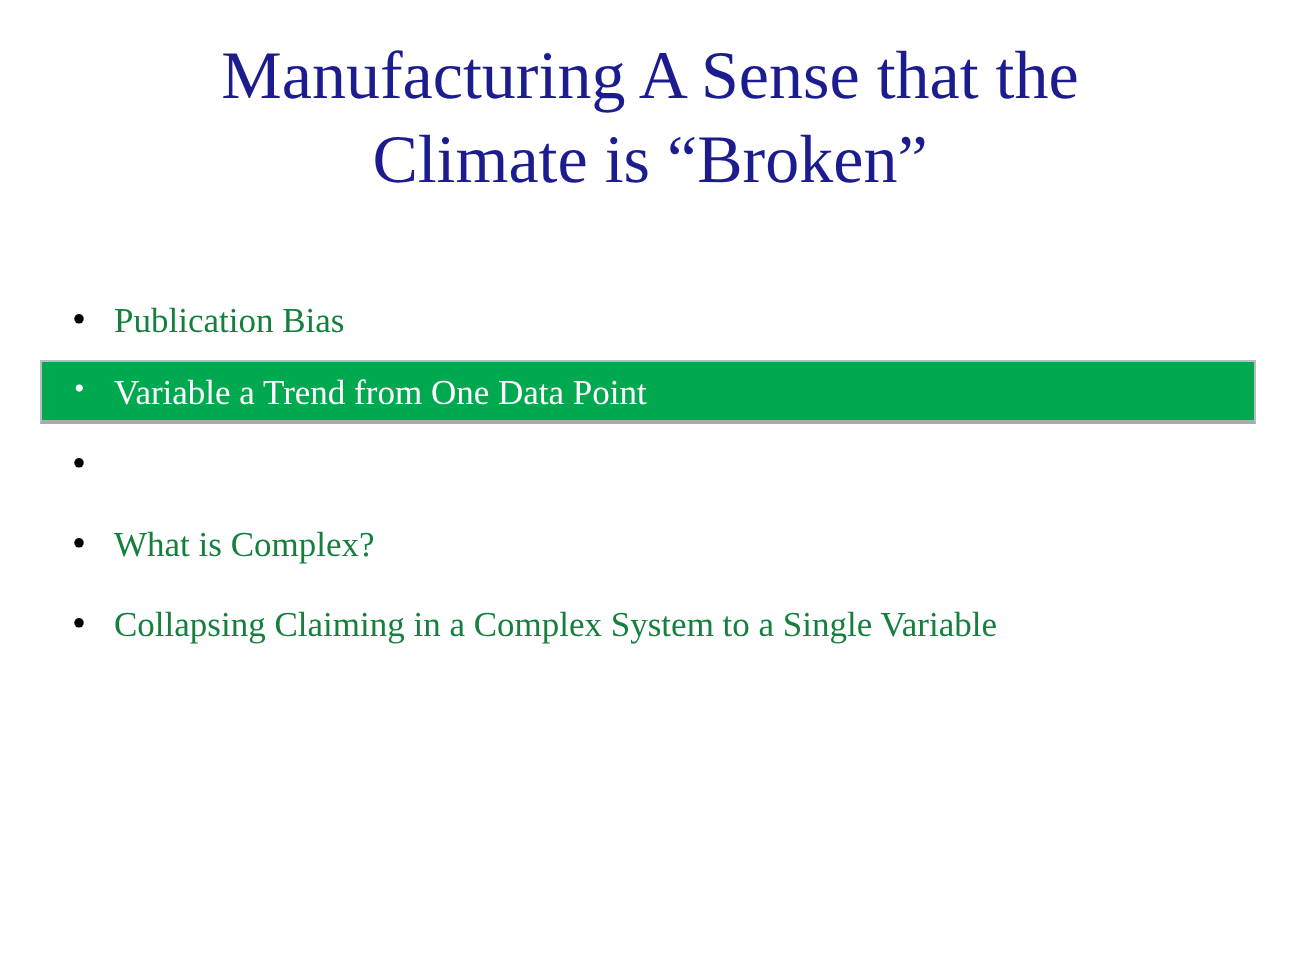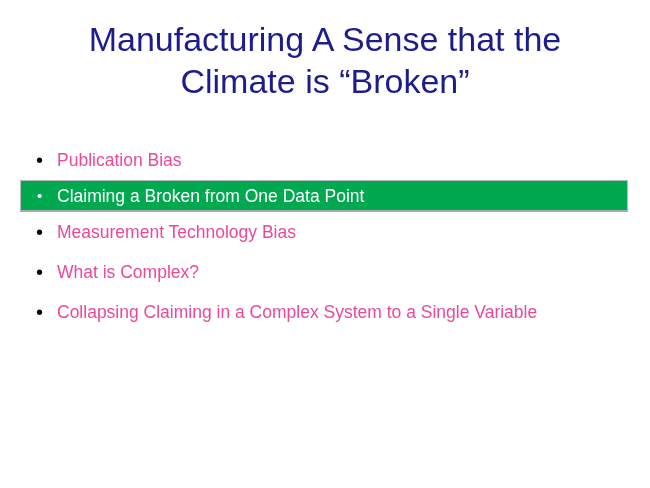--- a/index.html
+++ b/index.html
@@ -12,20 +12,21 @@
     background: #ffffff;
     font-family: "Liberation Sans", sans-serif;
     overflow: hidden;
   }
   .slide {
     position: relative;
     width: 630px;
     height: 488px;
     background: #ffffff;
     box-sizing: border-box;
+    font-family: Liberation Serif, serif;
   }
   .slide-title {
     position: absolute;
     top: 18px;
     left: 30px;
     width: 590px;
     text-align: center;
     color: #1c1c8e;
     font-size: 34px;
     line-height: 42px;
@@ -52,21 +53,21 @@
     width: 21px;
     font-size: 20px;
     line-height: 1;
     color: #000000;
     text-align: left;
   }
   .bullet-row .btext {
     flex: 1 1 auto;
     font-size: 17.5px;
     line-height: 20px;
-    color: #ec4899;
+    color: #15803d;
     white-space: nowrap;
   }
   
   .bullet-row.highlight {
     margin-left: 20px;
     margin-right: 22px;
     padding-left: 16px;
     width: 608px;
     height: 32px;
     background: #00a94f;
@@ -93,26 +94,25 @@
 
   <div class="bullet-list">
 
     <div class="bullet-row">
       <span class="dot">•</span>
       <span class="btext">Publication Bias</span>
     </div>
 
     <div class="bullet-row highlight">
       <span class="dot">•</span>
-      <span class="btext">Claiming a Broken from One Data Point</span>
+      <span class="btext">Variable a Trend from One Data Point</span>
     </div>
 
     <div class="bullet-row">
       <span class="dot">•</span>
-      <span class="btext">Measurement Technology Bias</span>
     </div>
 
     <div class="bullet-row">
       <span class="dot">•</span>
       <span class="btext">What is Complex?</span>
     </div>
 
     <div class="bullet-row">
       <span class="dot">•</span>
       <span class="btext">Collapsing Claiming in a Complex System to a Single Variable</span>

